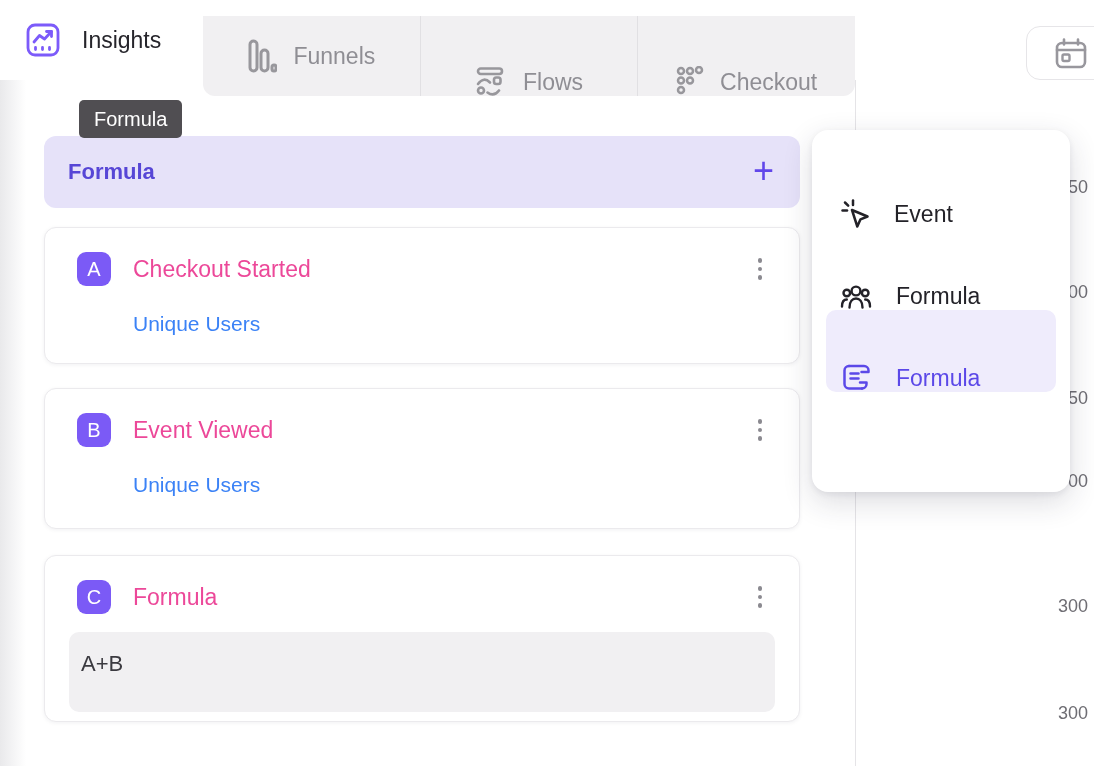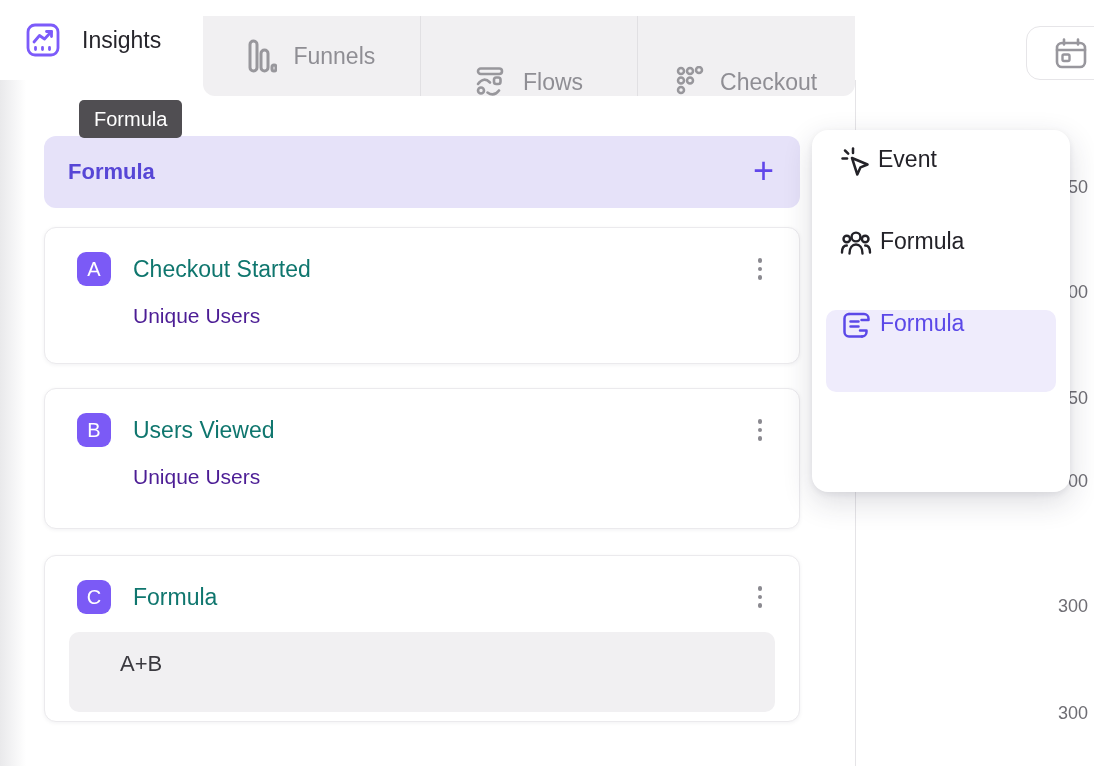--- a/index.html
+++ b/index.html
@@ -52,34 +52,34 @@
   
   .card { position:absolute; left:44px; width:756px; background:#fff; border:1px solid #ebeaed;
     border-radius:12px; box-shadow:0 1px 4px rgba(25,25,45,0.06); z-index:2; }
   .card-a { top:227px; height:137px; }
   .card-b { top:388px; height:141px; }
   .card-c { top:555px; height:167px; }
   .card-row { position:absolute; left:32px; top:24px; right:24px; height:34px;
     display:flex; align-items:center; }
   .badge { width:34px; height:34px; border-radius:9px; background:#7b5af6; color:#fff;
     display:flex; align-items:center; justify-content:center; font-size:20px; font-weight:500; flex:0 0 auto; }
-  .card-title { margin-left:22px; font-size:23px; color:#0f766e; font-weight:500; flex:1 1 auto; }
+  .card-title { margin-left:22px; font-size:23px; color:#ec4899; font-weight:500; flex:1 1 auto; }
   .kebab { width:30px; height:34px; display:flex; flex-direction:column; align-items:center;
     justify-content:center; gap:4px; cursor:pointer; }
   .kebab i { width:4.5px; height:4.5px; border-radius:50%; background:#8b8a90; display:block; }
-  .card-subtitle { position:absolute; left:88px; top:76px; font-size:21px; color:#4c1d95; }
+  .card-subtitle { position:absolute; left:88px; top:84px; font-size:21px; color:#3b82f6; }
   .formula-input { position:absolute; left:24px; right:24px; top:76px; height:80px; background:#f1f0f2;
-    border-radius:10px; font-size:22px; color:#3b3a40; line-height:64px; padding-left:51px; cursor:text; }
+    border-radius:10px; font-size:22px; color:#3b3a40; line-height:64px; padding-left:12px; cursor:text; }
 
   
   .menu { position:absolute; left:812px; top:130px; width:258px; height:362px; background:#fff;
     border-radius:16px; box-shadow:0 10px 30px rgba(35,35,60,0.16), 0 2px 6px rgba(35,35,60,0.08);
     z-index:10; padding:16px 14px; }
-  .menu-item { height:82px; border-radius:10px; display:flex; align-items:flex-start; padding-left:14px;
-    gap:8px; cursor:pointer; color:#232228; }
+  .menu-item { height:82px; border-radius:10px; display:flex; align-items:flex-end; padding-left:14px;
+    gap:24px; cursor:pointer; color:#232228; }
   .menu-item .menu-label { font-size:23px; font-weight:500; color:#232228; }
   .menu-item.selected { background:#efecfc; }
   .menu-item.selected .menu-label { color:#5b48e8; }
   .menu-item.selected .gicon { color:#5b48e8; }
   .menu-item .gicon { color:#232228; }
 </style>
 </head>
 <body>
 
 <div class="stage">
@@ -163,21 +163,21 @@
           <i></i>
           <i></i>
         </span>
     </div>
     <div class="card-subtitle">Unique Users</div>
   </div>
 
   <div class="card card-b">
     <div class="card-row">
       <span class="badge">B</span>
-      <span class="card-title">Users Viewed</span>
+      <span class="card-title">Event Viewed</span>
       <span class="kebab">
           <i></i>
           <i></i>
           <i></i>
         </span>
     </div>
     <div class="card-subtitle">Unique Users</div>
   </div>
 
   <div class="card card-c">

